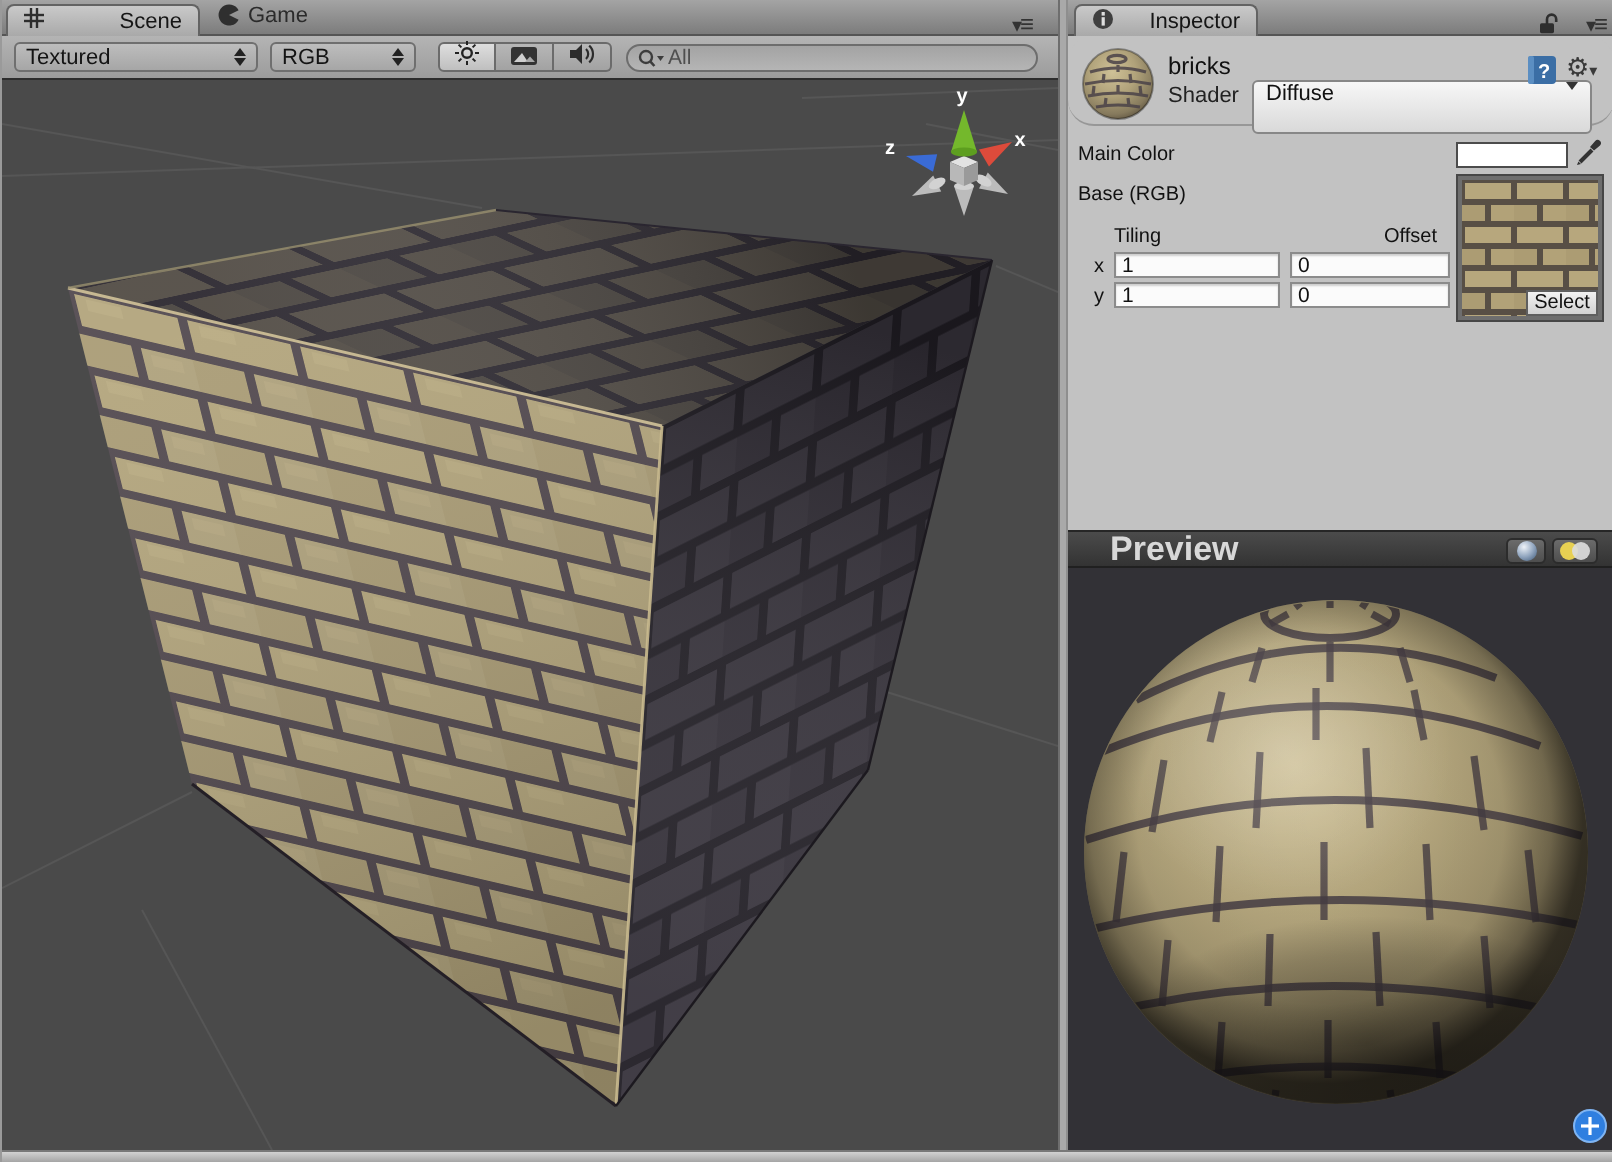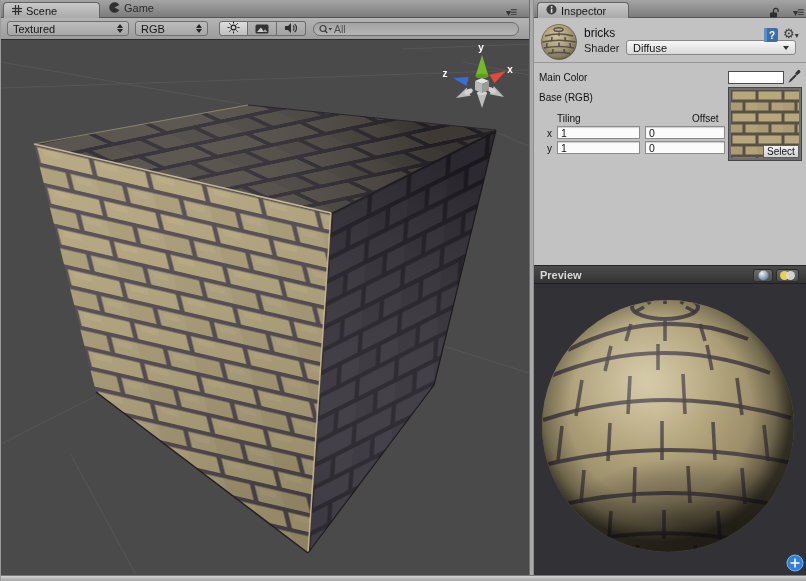--- a/index.html
+++ b/index.html
@@ -5,21 +5,21 @@
   html,body{margin:0;padding:0;background:#888;}
   *{box-sizing:border-box;font-family:"Liberation Sans",sans-serif;}
   .win{position:relative;width:806px;height:581px;background:#4a4a4a;overflow:hidden;
        border-left:1px solid #9a9a9a;box-shadow:0 0 0 1px #777;}
   
   .scene{position:absolute;left:0;top:0;width:528px;height:575px;}
   .tabstrip{position:absolute;left:0;top:0;width:100%;height:18px;
     background:linear-gradient(#a4a4a4,#7c7c7c);border-bottom:1px solid #555;}
   .tab{position:absolute;top:2px;height:16px;border:1px solid #636363;border-bottom:none;
     border-radius:4px 4px 0 0;background:linear-gradient(#c9c9c9,#a9a9a9);
-    display:flex;align-items:center;gap:4px;padding:0 8px;font-size:11px;color:#151515;}
+    display:flex;align-items:center;gap:4px;padding:0 8px;font-size:11px;color:#151515;justify-content:space-between;}
   .ghosttab{position:absolute;top:2px;height:16px;display:flex;align-items:flex-start;gap:4px;
     padding:0 6px;font-size:11px;color:#2b2b2b;}
   .tabmenu{position:absolute;top:5px;font-size:10px;color:#333;letter-spacing:-1px;cursor:default;}
   .toolbar{position:absolute;left:0;top:18px;width:100%;height:22px;
     background:linear-gradient(#b4b4b4,#9c9c9c);border-bottom:1px solid #2d2d2d;}
   .dd{position:absolute;top:3px;height:15px;border:1px solid #6f6f6f;border-radius:3px;
     background:linear-gradient(#bdbdbd,#a6a6a6);display:flex;align-items:center;
     font-size:11px;color:#141414;padding:0 5px;}
   .dd .spin{margin-left:auto;display:flex;flex-direction:column;gap:1px;}
   .spin i{display:block;width:0;height:0;border-left:3px solid transparent;border-right:3px solid transparent;}
@@ -35,41 +35,41 @@
     border-radius:7px;background:linear-gradient(#a3a3a3,#b5b5b5);display:flex;align-items:center;padding:0 4px;}
   .search input{border:none;background:transparent;outline:none;font-size:10.5px;color:#333;width:150px;}
   .search input::placeholder{color:#4f4f4f;opacity:1;}
   .viewport{position:absolute;left:0;top:40px;width:528px;height:535px;background:#4a4a4a;}
   
   .divider{position:absolute;left:528px;top:0;width:5px;height:575px;background:#a9a9a9;
     border-left:1px solid #6e6e6e;border-right:1px solid #8e8e8e;}
   
   .insp{position:absolute;left:533px;top:0;width:273px;height:575px;background:#c2c2c2;}
   .mhead{position:absolute;left:0;top:18px;width:100%;height:45px;background:#c2c2c2;
-    border-bottom:1px solid #979797;}
+    border-bottom:1px solid #979797;border-radius:13px;}
   .mname{position:absolute;left:50px;top:8px;font-size:12px;color:#111;}
   .mshader{position:absolute;left:50px;top:24px;font-size:11px;color:#222;}
-  .shdd{position:absolute;left:92px;top:22px;width:170px;height:15px;border:1px solid #878787;
-    border-radius:3px;background:linear-gradient(#f7f7f7,#d9d9d9);display:flex;align-items:center;
+  .shdd{position:absolute;left:92px;top:22px;width:170px;height:27px;border:1px solid #878787;
+    border-radius:3px;background:linear-gradient(#f7f7f7,#d9d9d9);display:flex;align-items:flex-start;
     font-size:11px;color:#111;padding:0 6px;}
   .shdd .caret{margin-left:auto;width:0;height:0;border-left:3.5px solid transparent;
     border-right:3.5px solid transparent;border-top:4.5px solid #333;}
   .lbl{position:absolute;font-size:10px;color:#111;}
   .fld{position:absolute;height:13px;border:1px solid #8b8b8b;background:#fbfbfb;font-size:10.5px;
     color:#111;padding:0 3px;box-shadow:inset 0 1px 1px rgba(0,0,0,.18);}
   .swatch{position:absolute;left:194px;top:71px;width:56px;height:13px;background:#fff;
     border:1px solid #4c4c4c;}
   .thumbwrap{position:absolute;left:195px;top:88px;width:72px;height:72px;border:2px solid #6e6e6e;
     outline:1px solid #474747;box-shadow:inset 0 0 10px rgba(0,0,0,.3);}
   .selbtn{position:absolute;right:0px;bottom:0px;width:36px;height:13px;background:linear-gradient(#f2f2f2,#d2d2d2);
     border:1px solid #5f5f5f;font-size:10px;color:#111;display:flex;align-items:center;justify-content:center;}
   .phead{position:absolute;left:0;top:265px;width:100%;height:19px;
     background:linear-gradient(#4b4b4b,#333);border-top:1px solid #262626;border-bottom:1px solid #202020;
     display:flex;align-items:center;}
-  .phead .ttl{font-size:11px;font-weight:bold;color:#d8d8d8;margin-left:6px;}
+  .phead .ttl{font-size:17px;font-weight:bold;color:#d8d8d8;margin-left:21px;}
   .pbtn{position:absolute;top:3px;height:13px;border:1px solid #2c2c2c;border-radius:3px;
     background:linear-gradient(#6b6b6b,#4e4e4e);display:flex;align-items:center;justify-content:center;gap:1px;}
   .pcontent{position:absolute;left:0;top:284px;width:273px;height:291px;background:#323136;}
   .statusbar{position:absolute;left:0;top:575px;width:806px;height:6px;
     background:linear-gradient(#d2d2d2,#a5a5a5);border-top:1px solid #787878;}
   svg text{font-family:"Liberation Sans",sans-serif;}
 </style>
 </head>
 <body>
 

